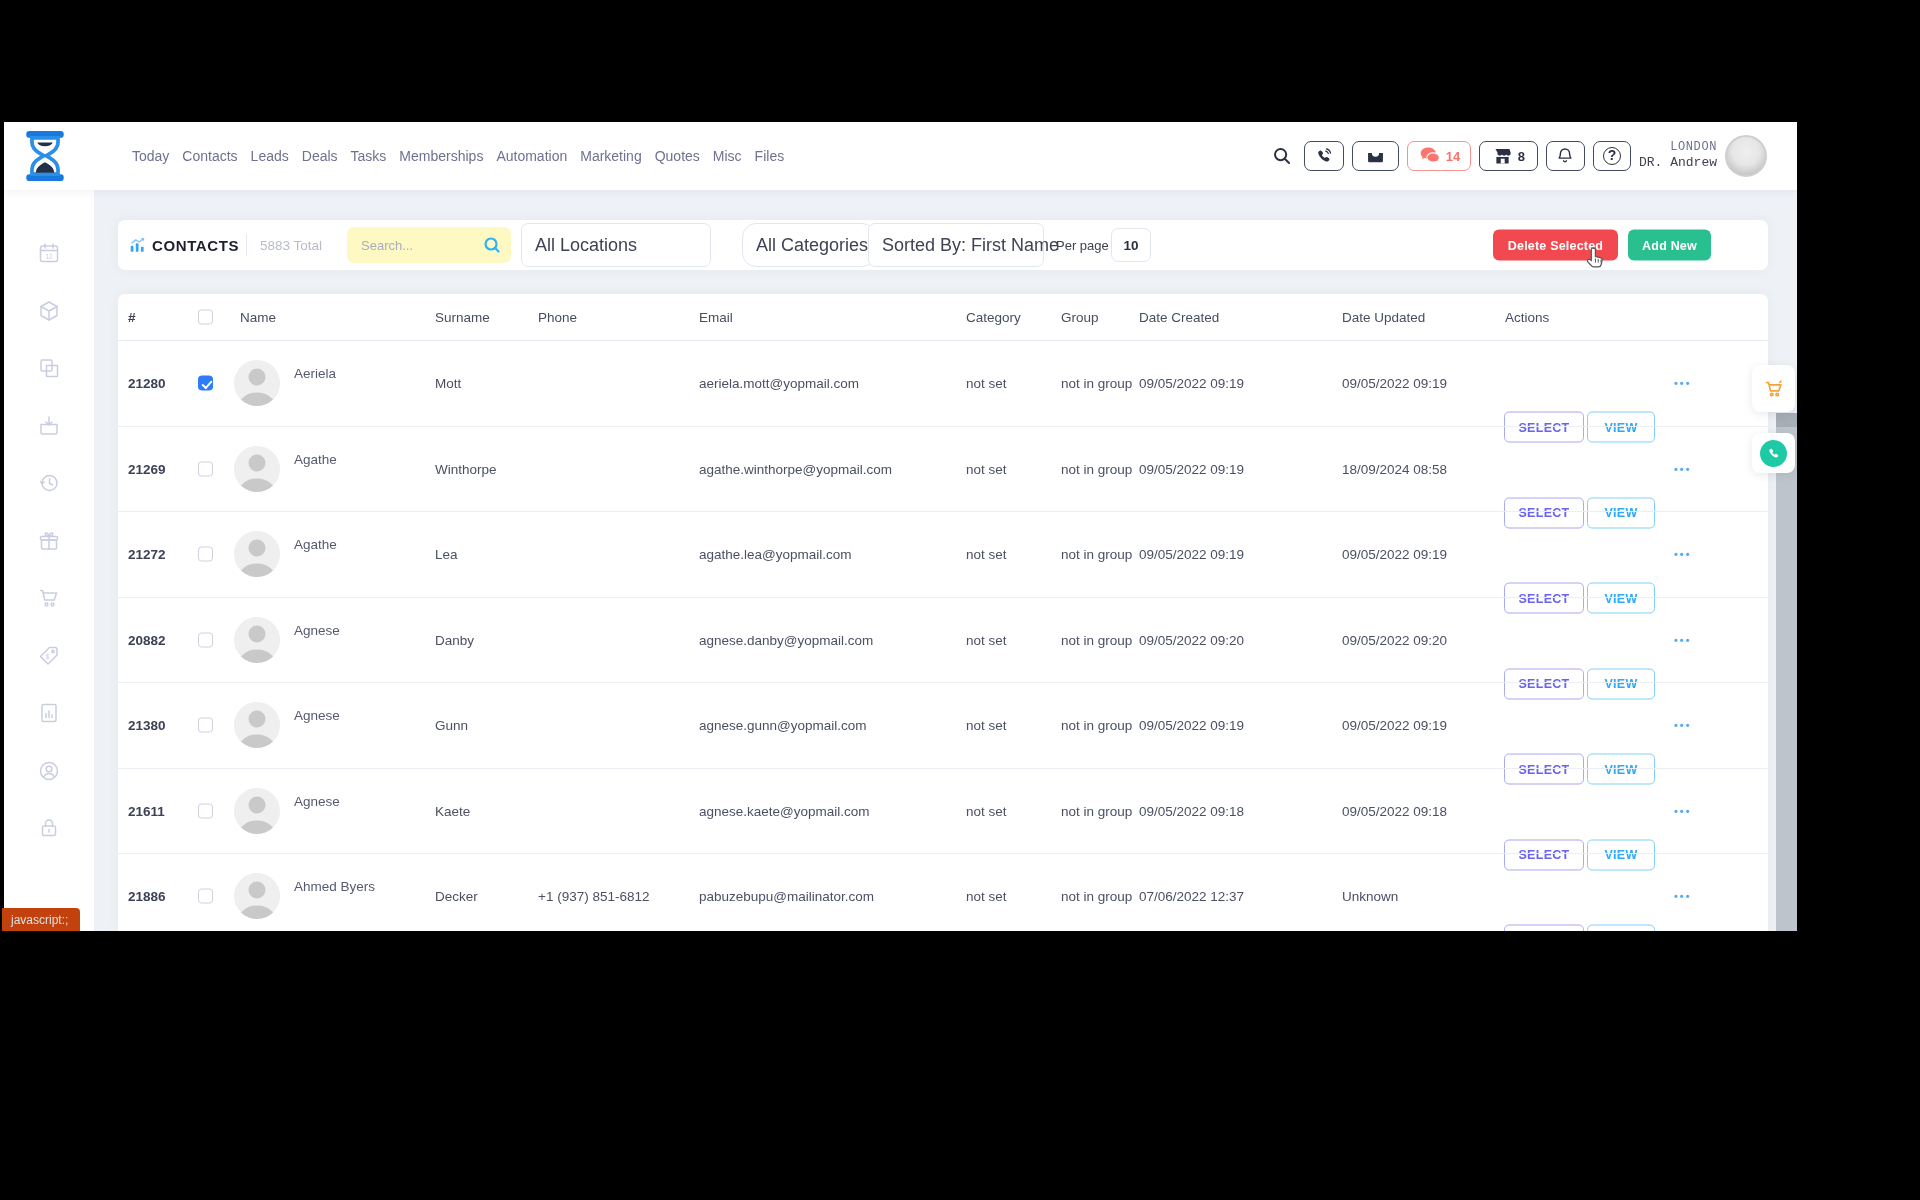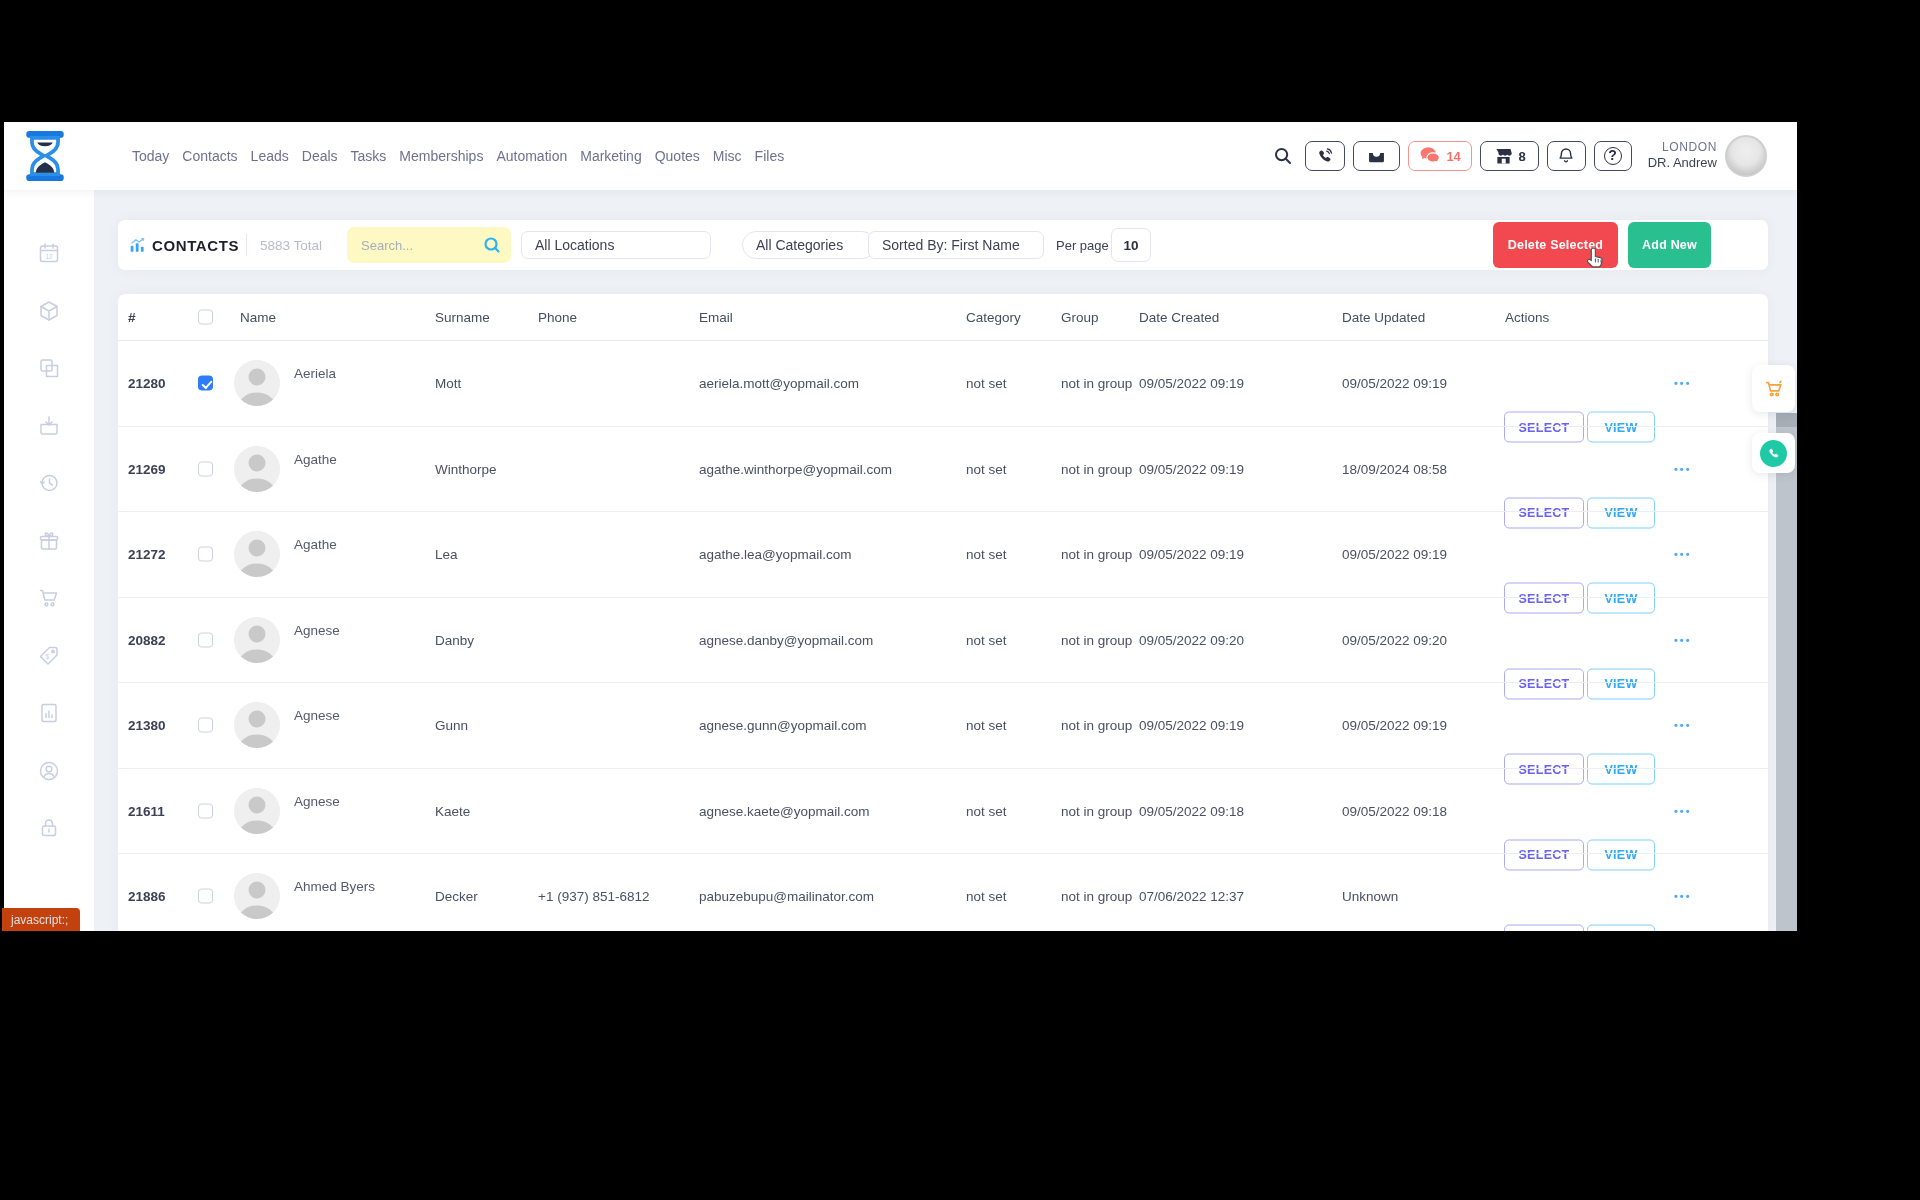--- a/index.html
+++ b/index.html
@@ -11,21 +11,21 @@
   .logo{position:absolute;left:18px;top:9px;width:46px;height:50px;}
   .nav{position:absolute;left:128px;top:0;height:68px;display:flex;align-items:center;gap:13px;}
   .nav-item{font-size:14px;color:#6e7290;font-weight:500;cursor:pointer;white-space:nowrap;}
   .hdr-right{position:absolute;right:30px;top:0;height:68px;display:flex;align-items:center;gap:8px;}
   .hicon-search{width:24px;height:24px;display:flex;align-items:center;justify-content:center;margin-right:2px;cursor:pointer;}
   .hbox{position:relative;height:30px;border:1.2px solid #434a63;border-radius:7px;background:#fff;
     display:flex;align-items:center;justify-content:center;gap:5px;cursor:pointer;padding:0;}
   .hbox .badge{font-size:13px;font-weight:600;color:#2b3044;}
   .hbox-red{border-color:#f5948e;}
   .hbox-red .badge{color:#f8716a;}
-  .userblock{margin-left:8px;text-align:right;line-height:1.25;}
+  .userblock{text-align:right;line-height:1.25;font-family:Liberation Mono, monospace;}
   .userblock .loc{font-size:12px;color:#6e7290;letter-spacing:.6px;}
   .userblock .usr{font-size:13px;color:#3f4254;font-weight:500;}
   .av-top{width:38px;height:38px;border-radius:50%;border:2px solid #cfcfcf;cursor:pointer;
     background:radial-gradient(circle at 50% 38%,#efefef 0%,#e6e6e6 45%,#c6c6c6 78%,#b9b9b9 100%);}
   
   .sidebar{position:absolute;left:0;top:68px;width:90px;bottom:0;background:#fff;z-index:5;}
   .si{width:24px;height:24px;margin:0 auto 33.5px auto;cursor:pointer;}
   .si:first-child{margin-top:51px;}
   .si svg{stroke:#c9cde0;fill:none;stroke-width:1.5;stroke-linecap:round;stroke-linejoin:round;}
   
@@ -34,31 +34,31 @@
   .tb{position:absolute;top:50%;transform:translateY(-50%);white-space:nowrap;}
   .t-ico{left:11px;width:17px;height:17px;}
   .t-title{left:34px;font-size:15px;font-weight:700;color:#1d1f2c;letter-spacing:.6px;}
   .t-div{left:128px;width:1px;height:22px;background:#e6e8f0;}
   .t-total{left:142px;font-size:13.5px;color:#b8bcc9;}
   .t-search{left:229px;width:164px;height:36px;}
   .t-search input{width:100%;height:100%;box-sizing:border-box;background:#fef9c3;border:none;border-radius:7px;
     padding:0 34px 0 14px;font-size:13px;color:#5a5f73;font-family:"Liberation Sans",sans-serif;outline:none;}
   .t-search input::placeholder{color:#a8adbd;}
   .t-search svg{position:absolute;right:9px;top:8px;}
-  .dd{height:28px;box-sizing:border-box;border:1px solid #e3e6ee;border-radius:7px;background:#fff;
-    display:flex;align-items:center;padding:0 13px;font-size:14px;color:#3f4254;cursor:pointer;}
+  .dd{height:44px;box-sizing:border-box;border:1px solid #e3e6ee;border-radius:7px;background:#fff;
+    display:flex;align-items:center;padding:0 13px;font-size:18px;color:#3f4254;cursor:pointer;}
   .t-loc{left:403px;width:190px;}
   .t-cat{left:624px;width:134px;border-radius:14px;}
   .t-sort{left:750px;width:176px;}
   .t-pplabel{left:938px;font-size:13px;color:#3f4254;}
   .t-ppbox{left:993px;width:40px;height:34px;}
   .t-ppbox input{width:100%;height:100%;box-sizing:border-box;border:1px solid #e3e6ee;border-radius:7px;
     text-align:center;font-size:13.5px;font-weight:600;color:#2b3044;outline:none;font-family:"Liberation Sans",sans-serif;}
   .btn{border:none;border-radius:6px;color:#fff;font-size:12.5px;font-weight:700;cursor:pointer;
-    height:46px;font-family:"Liberation Sans",sans-serif;letter-spacing:.2px;}
+    height:31px;font-family:"Liberation Sans",sans-serif;letter-spacing:.2px;}
   .t-del{left:1375px;width:125px;background:#f1494f;}
   .t-add{left:1510px;width:83px;background:#2abf8e;}
   
   .tablecard{position:absolute;left:114px;top:172px;width:1650px;height:637px;background:#fff;
     border-radius:7px 7px 0 0;box-shadow:0 0 13px rgba(82,63,105,.05);overflow:hidden;z-index:1;}
   .thead{position:relative;height:46px;border-bottom:1px solid #e8eaf1;}
   .cell{position:absolute;top:50%;transform:translateY(-50%);white-space:nowrap;font-size:13.5px;color:#4b5063;}
   .hcell{font-size:13.5px;color:#464e5f;}
   .trow{position:relative;height:84.5px;border-top:1px solid #edeef4;}
   .trow:first-child{border-top:none;}

